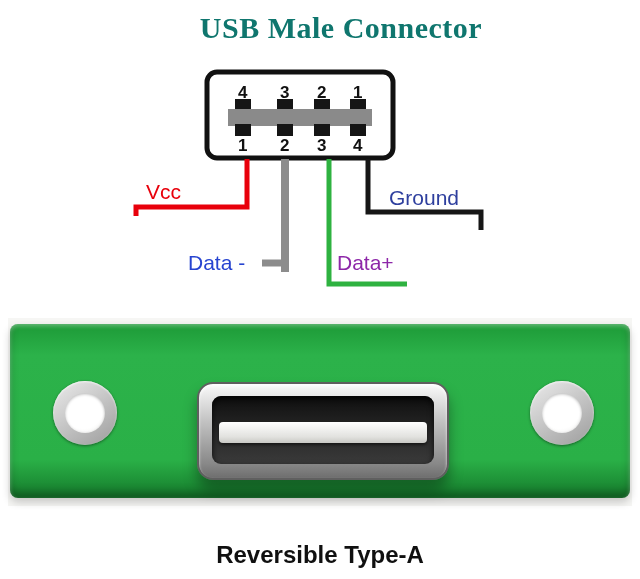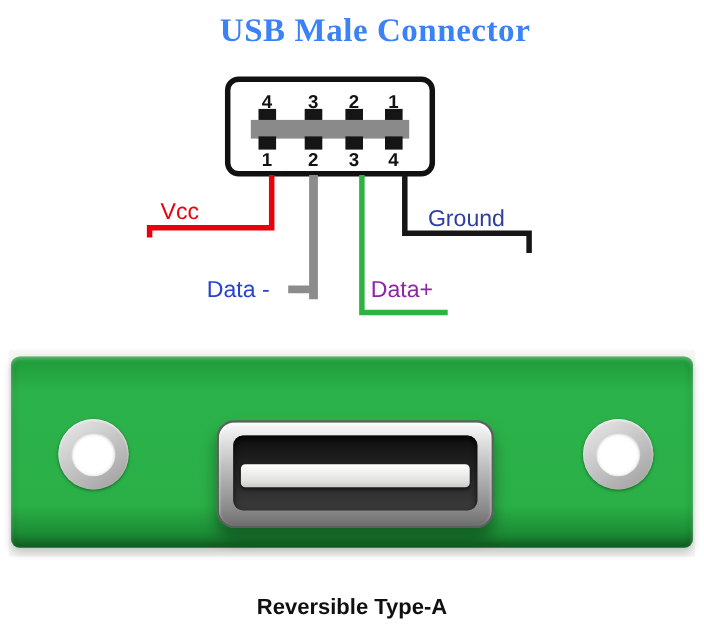--- a/index.html
+++ b/index.html
@@ -3,21 +3,21 @@
 <meta charset="utf-8">
 <style>
   * { margin:0; padding:0; box-sizing:border-box; }
   html,body { background:#ffffff; }
   body { width:640px; height:579px; font-family:"Liberation Sans", sans-serif; }
   .page { position:relative; width:640px; height:579px; background:#ffffff; overflow:hidden; }
 
   .title {
     position:absolute; top:11px; left:0; width:100%;
     text-align:center; font-family:"Liberation Serif", serif;
-    font-weight:700; font-size:30px; color:#3b82f6; letter-spacing:.5px;padding-left:42px;
+    font-weight:700; font-size:30px; color:#0f766e; letter-spacing:.5px;padding-left:42px;
   }
 
   .diagram { position:absolute; top:60px; left:0; }
   .diagram text { font-family:"Liberation Sans", sans-serif; }
   .pin-num { font-size:17px; font-weight:700; fill:#111111; }
   .wire-label { font-size:21px; font-weight:400; }
 
   
   .photo { position:absolute; left:8px; top:318px; width:624px; height:188px; background:#f6f6f4; }
   .pcb {
@@ -52,21 +52,21 @@
     box-shadow: inset 0 3px 6px rgba(0,0,0,.8);
   }
   .usb-tongue {
     position:absolute; left:7px; right:7px; top:38%; height:21px; border-radius:4px;
     background:linear-gradient(180deg,#ffffff,#e2e2df 70%,#c9c9c5);
     box-shadow:0 2px 3px rgba(0,0,0,.5);
   }
 
   .caption {
     position:absolute; top:541px; left:0; width:100%;
-    text-align:center; font-size:20px; font-weight:700; color:#101010;
+    text-align:center; font-size:24px; font-weight:700; color:#101010;
   }
 </style>
 </head>
 <body>
 
 <div class="page">
 
   <h1 class="title">USB Male Connector</h1>
 
   <svg class="diagram" width="640" height="256" viewBox="0 0 640 256">

